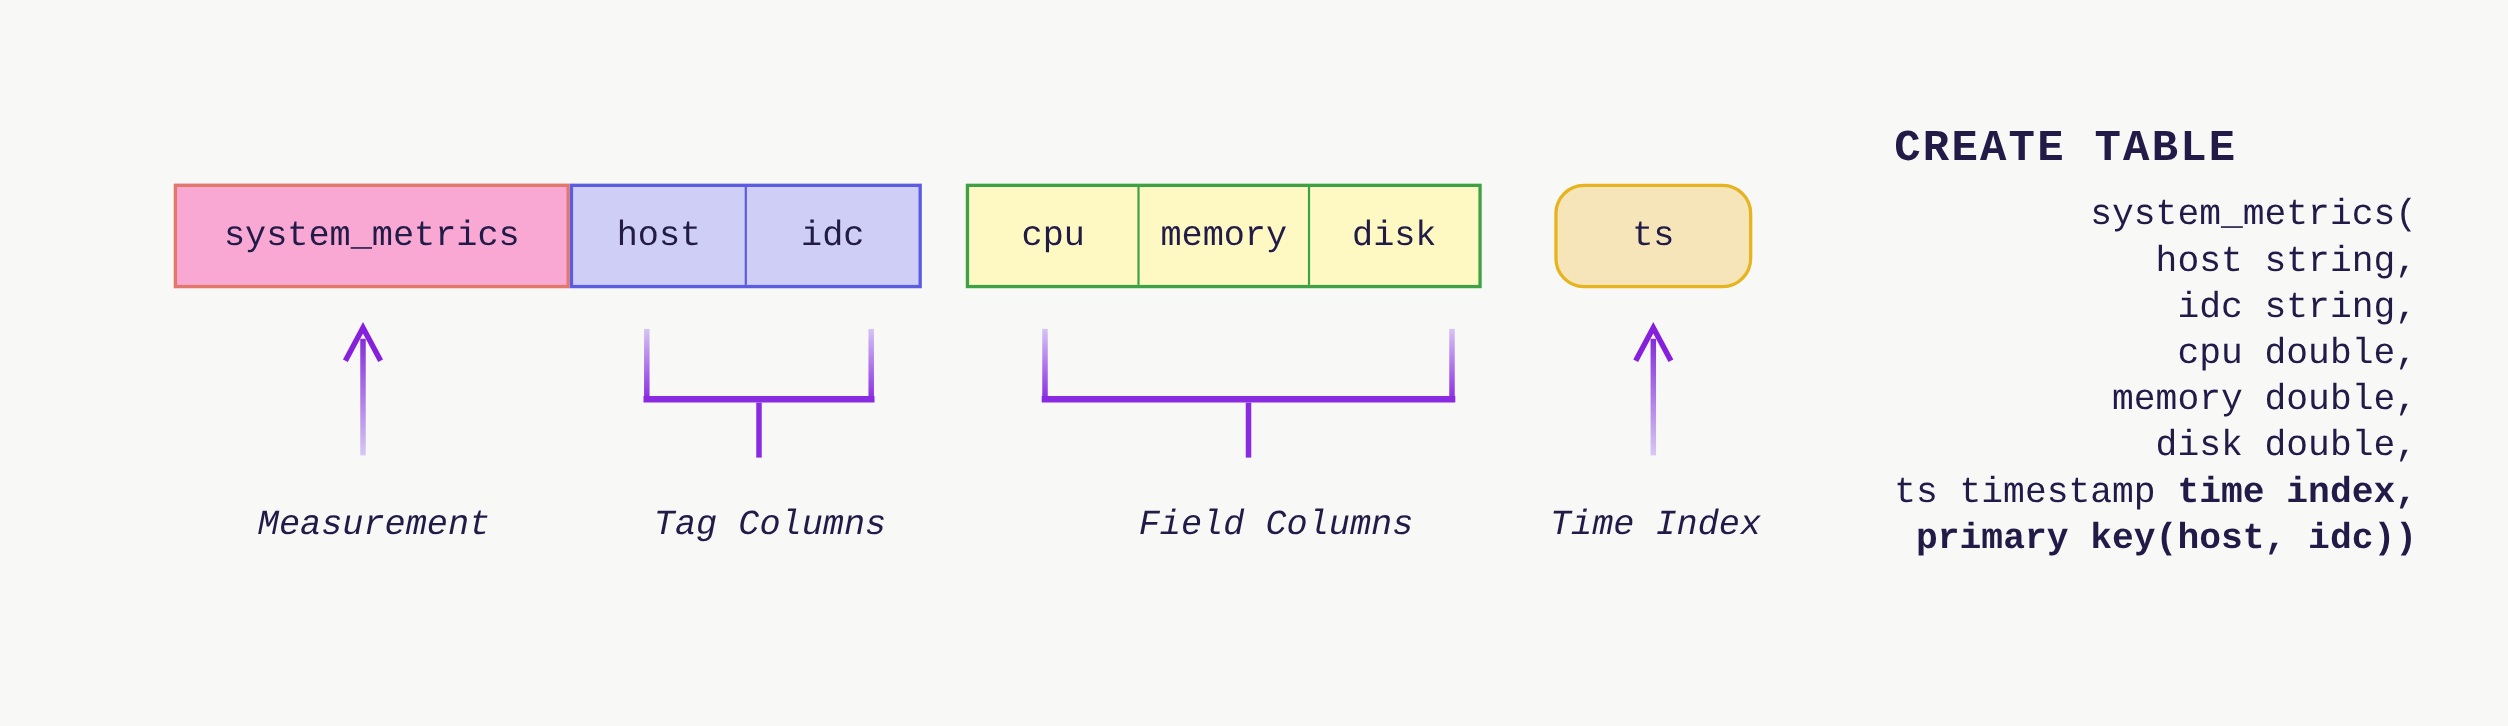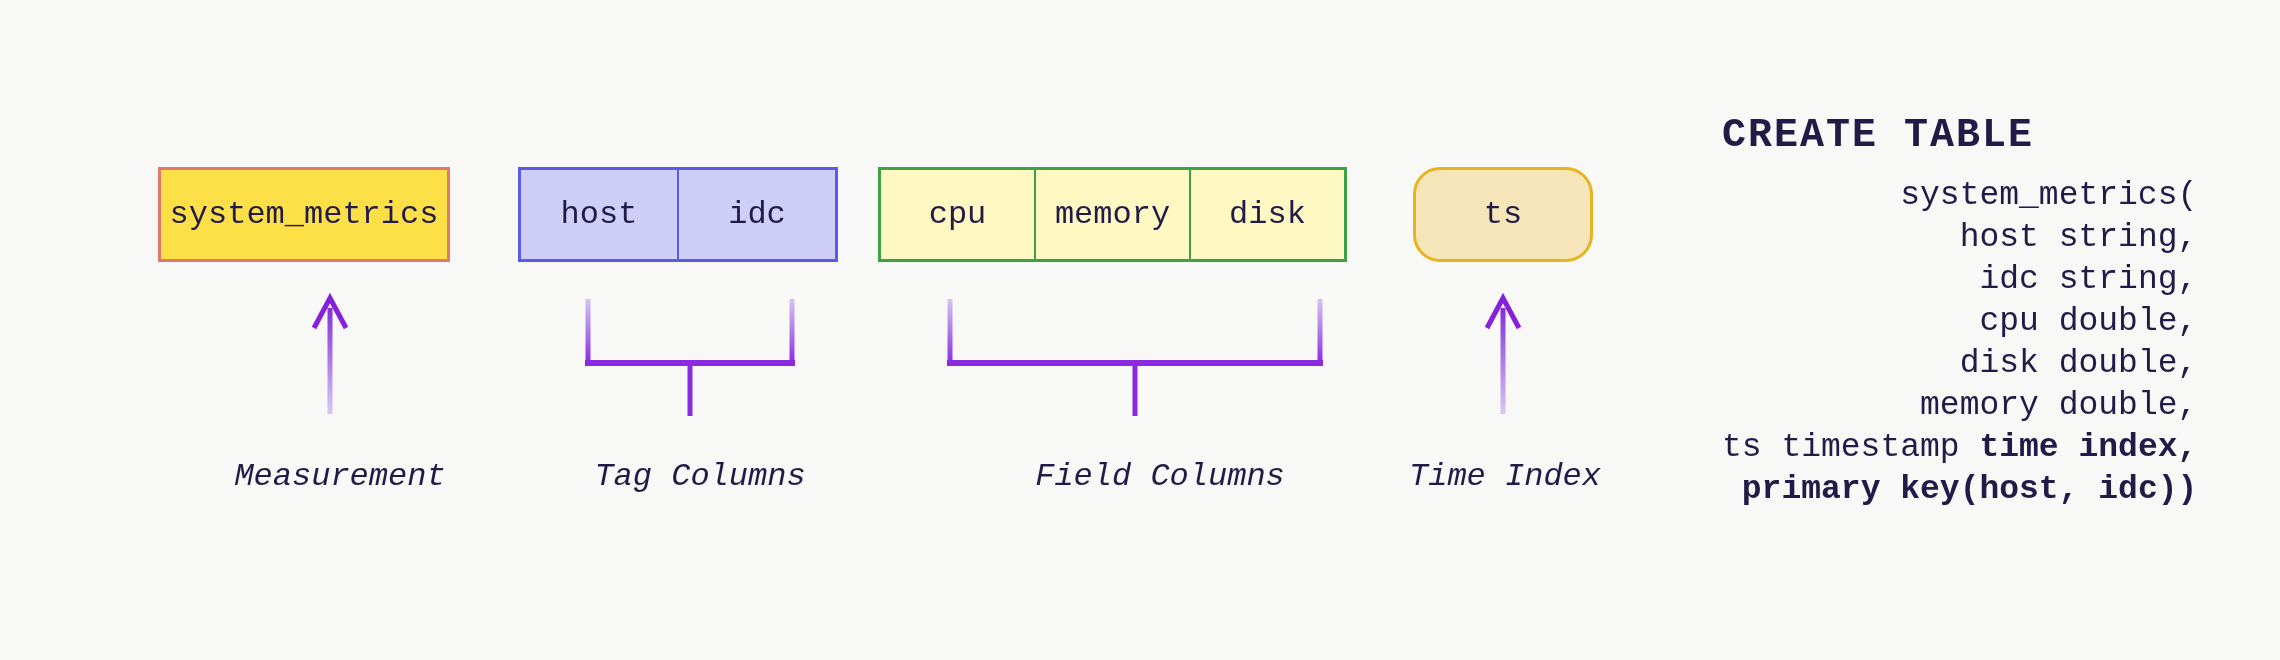--- a/index.html
+++ b/index.html
@@ -15,21 +15,21 @@
   .group{
     position:absolute;top:167px;height:95px;
     box-sizing:border-box;display:flex;
     border:3px solid;
   }
   .cell{
     flex:1;display:flex;align-items:center;justify-content:center;
     font-size:32px;white-space:nowrap;
   }
   .cell + .cell{border-left:2px solid;}
-  #g-measurement{left:158px;width:292px;border-color:#e1786a;background:#fde047;}
+  #g-measurement{left:158px;width:360px;border-color:#e1786a;background:#f9a8d4;}
   #g-tag        {left:518px;width:320px;border-color:#5b5ce1;background:#cfcef6;}
   #g-tag   .cell + .cell{border-left-color:#5b5ce1;text-align:center;}
   #g-field      {left:878px;width:469px;border-color:#3da245;background:#fef9c3;}
   #g-field .cell + .cell{border-left-color:#3da245;}
   #g-time       {left:1413px;width:180px;border-color:#e7b41f;background:#f5e5b9;border-radius:27px;}
   
   .ann{position:absolute;left:0;top:0;pointer-events:none;}
   
   .dlabel{
     position:absolute;top:458px;transform:translateX(-50%);
@@ -115,20 +115,20 @@
   <div class="dlabel" id="lbl-field">Field Columns</div>
   <div class="dlabel" id="lbl-time">Time Index</div>
 
   <div class="sql">
     <div class="sql-heading">CREATE TABLE</div>
     <div class="sql-body">
       <div class="sql-line"><span>system_metrics(</span></div>
       <div class="sql-line"><span>host string,</span></div>
       <div class="sql-line"><span>idc string,</span></div>
       <div class="sql-line"><span>cpu double,</span></div>
+      <div class="sql-line"><span>memory double,</span></div>
       <div class="sql-line"><span>disk double,</span></div>
-      <div class="sql-line"><span>memory double,</span></div>
       <div class="sql-line"><span>ts timestamp </span><span class="b">time index,</span></div>
       <div class="sql-line"><span class="b">primary key(host, idc))</span></div>
     </div>
   </div>
 
 </div>
 
 </body></html>

